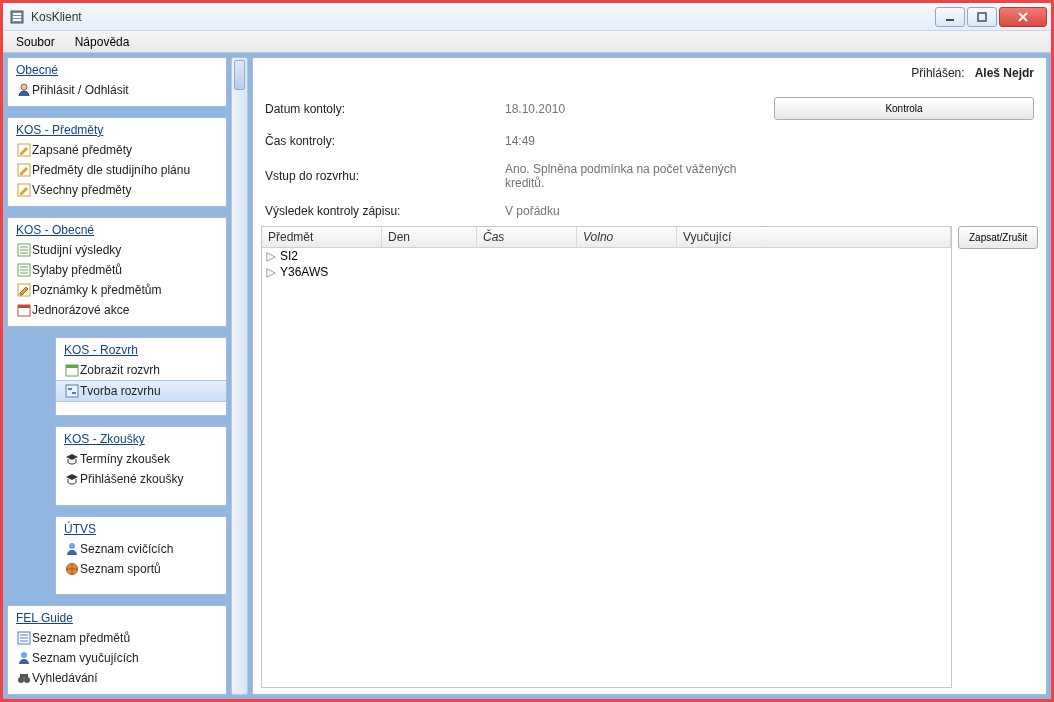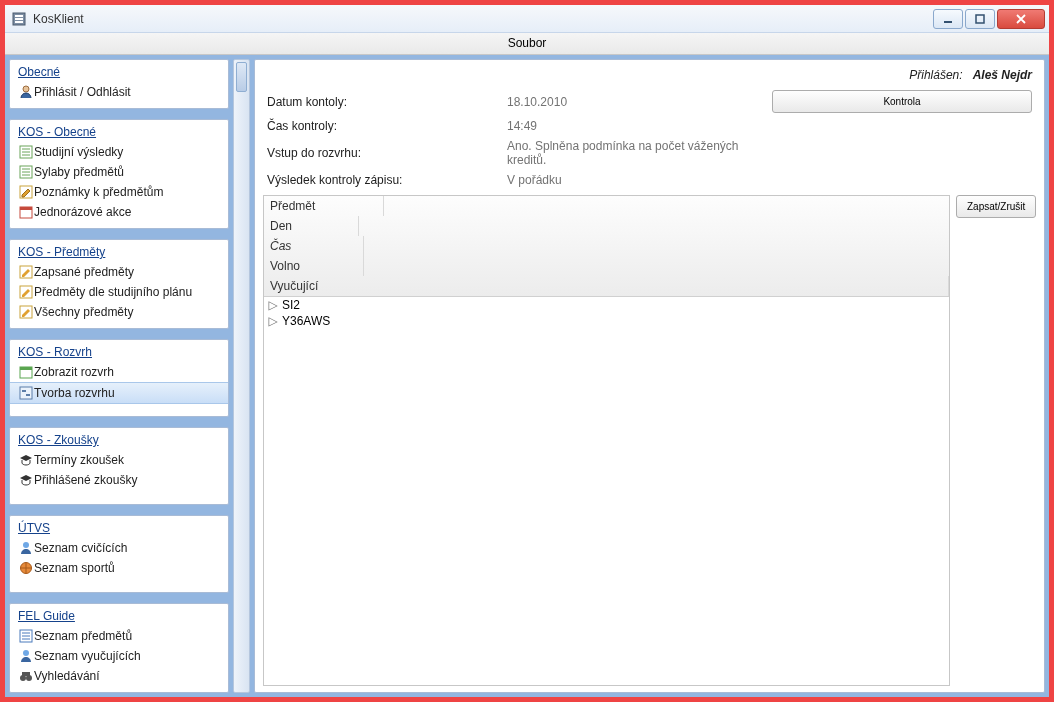--- a/index.html
+++ b/index.html
@@ -1,67 +1,67 @@
 <!DOCTYPE html>
 <html><head>
 <meta charset="utf-8">
 <style>
   * { box-sizing: border-box; }
   html, body { margin: 0; padding: 0; font-family: "Segoe UI", Tahoma, sans-serif; font-size: 12px; background: #dde9f7; }
-  .window { width: 1054px; height: 702px; background: #fff; border: 5px solid #ef4444; position: relative; display: flex; flex-direction: column; }
+  .window { width: 1054px; height: 702px; background: #fff; border: 3px solid #ef4444; position: relative; display: flex; flex-direction: column; }
   
   .titlebar { height: 28px; background: linear-gradient(#f6f8fb, #e6eef8); border-bottom: 1px solid #c7d6ea; display: flex; align-items: center; padding: 0 4px 0 6px; }
   .titlebar .app-icon { width: 16px; height: 16px; margin-right: 6px; display: inline-flex; }
   .titlebar .title-text { color: #333; }
   .titlebar .spacer { flex: 1; }
   .win-btn { width: 30px; height: 20px; margin-left: 2px; border: 1px solid #8aa8cc; border-radius: 3px; display: inline-flex; align-items: center; justify-content: center; background: linear-gradient(#f6fafe,#dbe7f5); cursor: default; }
   .win-btn.close { width: 48px; background: linear-gradient(#f07a73,#d94b3f); border-color: #b43c33; color: #fff; }
   .win-btn svg { display: block; }
   
   .faded { position:absolute; top:4px; height:18px; color:#c7c7c7; font-size:11px; pointer-events:none; }
   .faded.a { left:100px; }
   .faded.b { left:395px; font-weight:bold; }
   .faded.c { left:855px; font-weight:bold; }
   
-  .menubar { height: 22px; background: linear-gradient(#f5f5f5,#e9e9e9); border-bottom: 1px solid #c7c7c7; display: flex; align-items: center; padding: 0 4px; gap: 2px; font-size: 12px; flex-direction: column; }
+  .menubar { height: 22px; background: linear-gradient(#f5f5f5,#e9e9e9); border-bottom: 1px solid #c7c7c7; display: flex; align-items: center; padding: 0 4px; gap: 2px; font-size: 12px; }
   .menubar .menu-item { padding: 2px 8px; border: 1px solid transparent; border-radius: 2px; }
   
   .client { flex: 1; display: flex; background: #93b6e0; padding: 4px; gap: 4px; overflow: hidden; }
   .sidebar { width: 220px; display: flex; flex-direction: column; gap: 10px; overflow-y: auto; }
   .nav-group { background: #fff; border: 1px solid #a8bbd6; border-radius: 2px; padding-bottom: 6px; }
-  .nav-group.flex { flex:1; }
+  .nav-group.flex { flex:1;margin-left:48px; }
   .nav-title { padding: 5px 8px 3px 8px; color: #15428b; font-size: 12px; text-decoration: underline; }
   .nav-item { display: flex; align-items: center; gap: 0; padding: 2px 8px; color: #222; cursor: default; }
   .nav-item.selected { background: linear-gradient(#e6f0fb,#c9def7); border-top:1px solid #a9c7ea; border-bottom:1px solid #a9c7ea; }
   .nav-item .ic { width:16px; height:16px; display:inline-flex; align-items:center; justify-content:center; flex-shrink:0; }
   
   .vscroll-strip { width: 17px; background: linear-gradient(90deg,#eef3fa,#d9e4f2); border:1px solid #b5c6dd; border-radius:2px; position:relative; }
   .vscroll-strip .thumb { position:absolute; top:2px; left:2px; right:2px; height:30px; background: linear-gradient(#dfe9f6,#b8cce6); border:1px solid #8faed2; border-radius:2px; }
   
   .main { flex:1; background:#fff; border:1px solid #a8bbd6; border-radius:2px; display:flex; flex-direction:column; padding: 6px 8px; overflow:hidden; }
-  .login-row { text-align:right; padding: 2px 4px 8px 4px; color:#222;font-style:italic; }
+  .login-row { text-align:right; padding: 2px 4px 8px 4px; color:#222; }
   .login-row b { font-weight:bold; }
-  .info-grid { display:grid; grid-template-columns: 240px 1fr auto; row-gap: 6px; align-items:center; padding: 0 4px 8px 4px; }
+  .info-grid { display:grid; grid-template-columns: 240px 1fr auto; row-gap: 14px; align-items:center; padding: 0 4px 8px 4px; margin-top: 9px; }
   .info-grid .lbl { color:#222; }
   .info-grid .val { color:#737373; }
   .btn { background: linear-gradient(#fefefe,#e9e9e9); border:1px solid #acacac; border-radius:3px; padding: 3px 10px; font-size:10px; font-family:inherit; min-height:23px; cursor:default; }
   .btn.wide { width: 260px; }
   .row2 { display:flex; gap:6px; flex:1; overflow:hidden; }
   .table-wrap { flex:1; border:1px solid #c7c7c7; display:flex; flex-direction:column; overflow:hidden; }
-  .thead { display:flex; background: linear-gradient(#fdfdfd,#ececec); border-bottom:1px solid #d0d0d0;flex-direction:column; }
+  .thead { display:flex; background: linear-gradient(#fdfdfd,#ececec); border-bottom:1px solid #d0d0d0; }
   .th { padding: 3px 6px; border-right:1px solid #d9d9d9; color:#333; }
   .tbody { flex:1; overflow:auto; }
   .trow { display:flex; align-items:center; padding: 1px 0; }
   .trow .expander { width:18px; text-align:center; color:#777; }
   .side-actions { width:80px; display:flex; flex-direction:column; gap:4px; }
   
   .c-predmet { width:120px; }
   .c-den { width:95px; }
   .c-cas { width:100px;font-style:italic; }
-  .c-volno { width:100px; }
+  .c-volno { width:100px;font-style:italic; }
   .c-vyuc { flex:1; }
 </style>
 </head>
 <body>
 
 <div class="window">
 
   <div class="titlebar">
     <span class="app-icon">
       <svg width="16" height="16" viewBox="0 0 16 16">
@@ -107,20 +107,51 @@
               <svg width="14" height="14" viewBox="0 0 14 14">
                 <circle cx="7" cy="4" r="3" fill="#e7c49b" stroke="#9c6b3d"></circle>
                 <path d="M2 13c0-3 2.5-5 5-5s5 2 5 5" fill="#3a66a0" stroke="#25416a"></path>
               </svg>
             </span>
           <span>Přihlásit / Odhlásit</span>
         </div>
       </div>
 
       <div class="nav-group">
+        <div class="nav-title">KOS - Předměty</div>
+        <div class="nav-item">
+          <span class="ic">
+              <svg width="14" height="14">
+                <rect x="1" y="1" width="12" height="12" fill="#fff" stroke="#caa33d"></rect>
+                <path d="M3 10l6-6 2 2-6 6H3v-2z" fill="#e0a030"></path>
+              </svg>
+            </span>
+          <span>Zapsané předměty</span>
+        </div>
+        <div class="nav-item">
+          <span class="ic">
+              <svg width="14" height="14">
+                <rect x="1" y="1" width="12" height="12" fill="#fff" stroke="#caa33d"></rect>
+                <path d="M3 10l6-6 2 2-6 6H3v-2z" fill="#e0a030"></path>
+              </svg>
+            </span>
+          <span>Předměty dle studijního plánu</span>
+        </div>
+        <div class="nav-item">
+          <span class="ic">
+              <svg width="14" height="14">
+                <rect x="1" y="1" width="12" height="12" fill="#fff" stroke="#caa33d"></rect>
+                <path d="M3 10l6-6 2 2-6 6H3v-2z" fill="#e0a030"></path>
+              </svg>
+            </span>
+          <span>Všechny předměty</span>
+        </div>
+      </div>
+
+      <div class="nav-group">
         <div class="nav-title">KOS - Obecné</div>
         <div class="nav-item">
           <span class="ic">
               <svg width="14" height="14">
                 <rect x="1" y="1" width="12" height="12" fill="#fff" stroke="#6aa45a"></rect>
                 <path d="M3 4h8M3 7h8M3 10h8" stroke="#6aa45a"></path>
               </svg>
             </span>
           <span>Studijní výsledky</span>
         </div>
@@ -143,51 +174,20 @@
           <span>Poznámky k předmětům</span>
         </div>
         <div class="nav-item">
           <span class="ic">
               <svg width="14" height="14">
                 <rect x="1" y="2" width="12" height="11" fill="#fff" stroke="#c64a3c"></rect>
                 <rect x="1" y="2" width="12" height="3" fill="#c64a3c"></rect>
               </svg>
             </span>
           <span>Jednorázové akce</span>
-        </div>
-      </div>
-
-      <div class="nav-group">
-        <div class="nav-title">KOS - Předměty</div>
-        <div class="nav-item">
-          <span class="ic">
-              <svg width="14" height="14">
-                <rect x="1" y="1" width="12" height="12" fill="#fff" stroke="#caa33d"></rect>
-                <path d="M3 10l6-6 2 2-6 6H3v-2z" fill="#e0a030"></path>
-              </svg>
-            </span>
-          <span>Zapsané předměty</span>
-        </div>
-        <div class="nav-item">
-          <span class="ic">
-              <svg width="14" height="14">
-                <rect x="1" y="1" width="12" height="12" fill="#fff" stroke="#caa33d"></rect>
-                <path d="M3 10l6-6 2 2-6 6H3v-2z" fill="#e0a030"></path>
-              </svg>
-            </span>
-          <span>Předměty dle studijního plánu</span>
-        </div>
-        <div class="nav-item">
-          <span class="ic">
-              <svg width="14" height="14">
-                <rect x="1" y="1" width="12" height="12" fill="#fff" stroke="#caa33d"></rect>
-                <path d="M3 10l6-6 2 2-6 6H3v-2z" fill="#e0a030"></path>
-              </svg>
-            </span>
-          <span>Všechny předměty</span>
         </div>
       </div>
 
       <div class="nav-group flex">
         <div class="nav-title">KOS - Rozvrh</div>
         <div class="nav-item">
           <span class="ic">
               <svg width="14" height="14">
                 <rect x="1" y="2" width="12" height="11" fill="#fff" stroke="#5aa550"></rect>
                 <rect x="1" y="2" width="12" height="3" fill="#5aa550"></rect>

